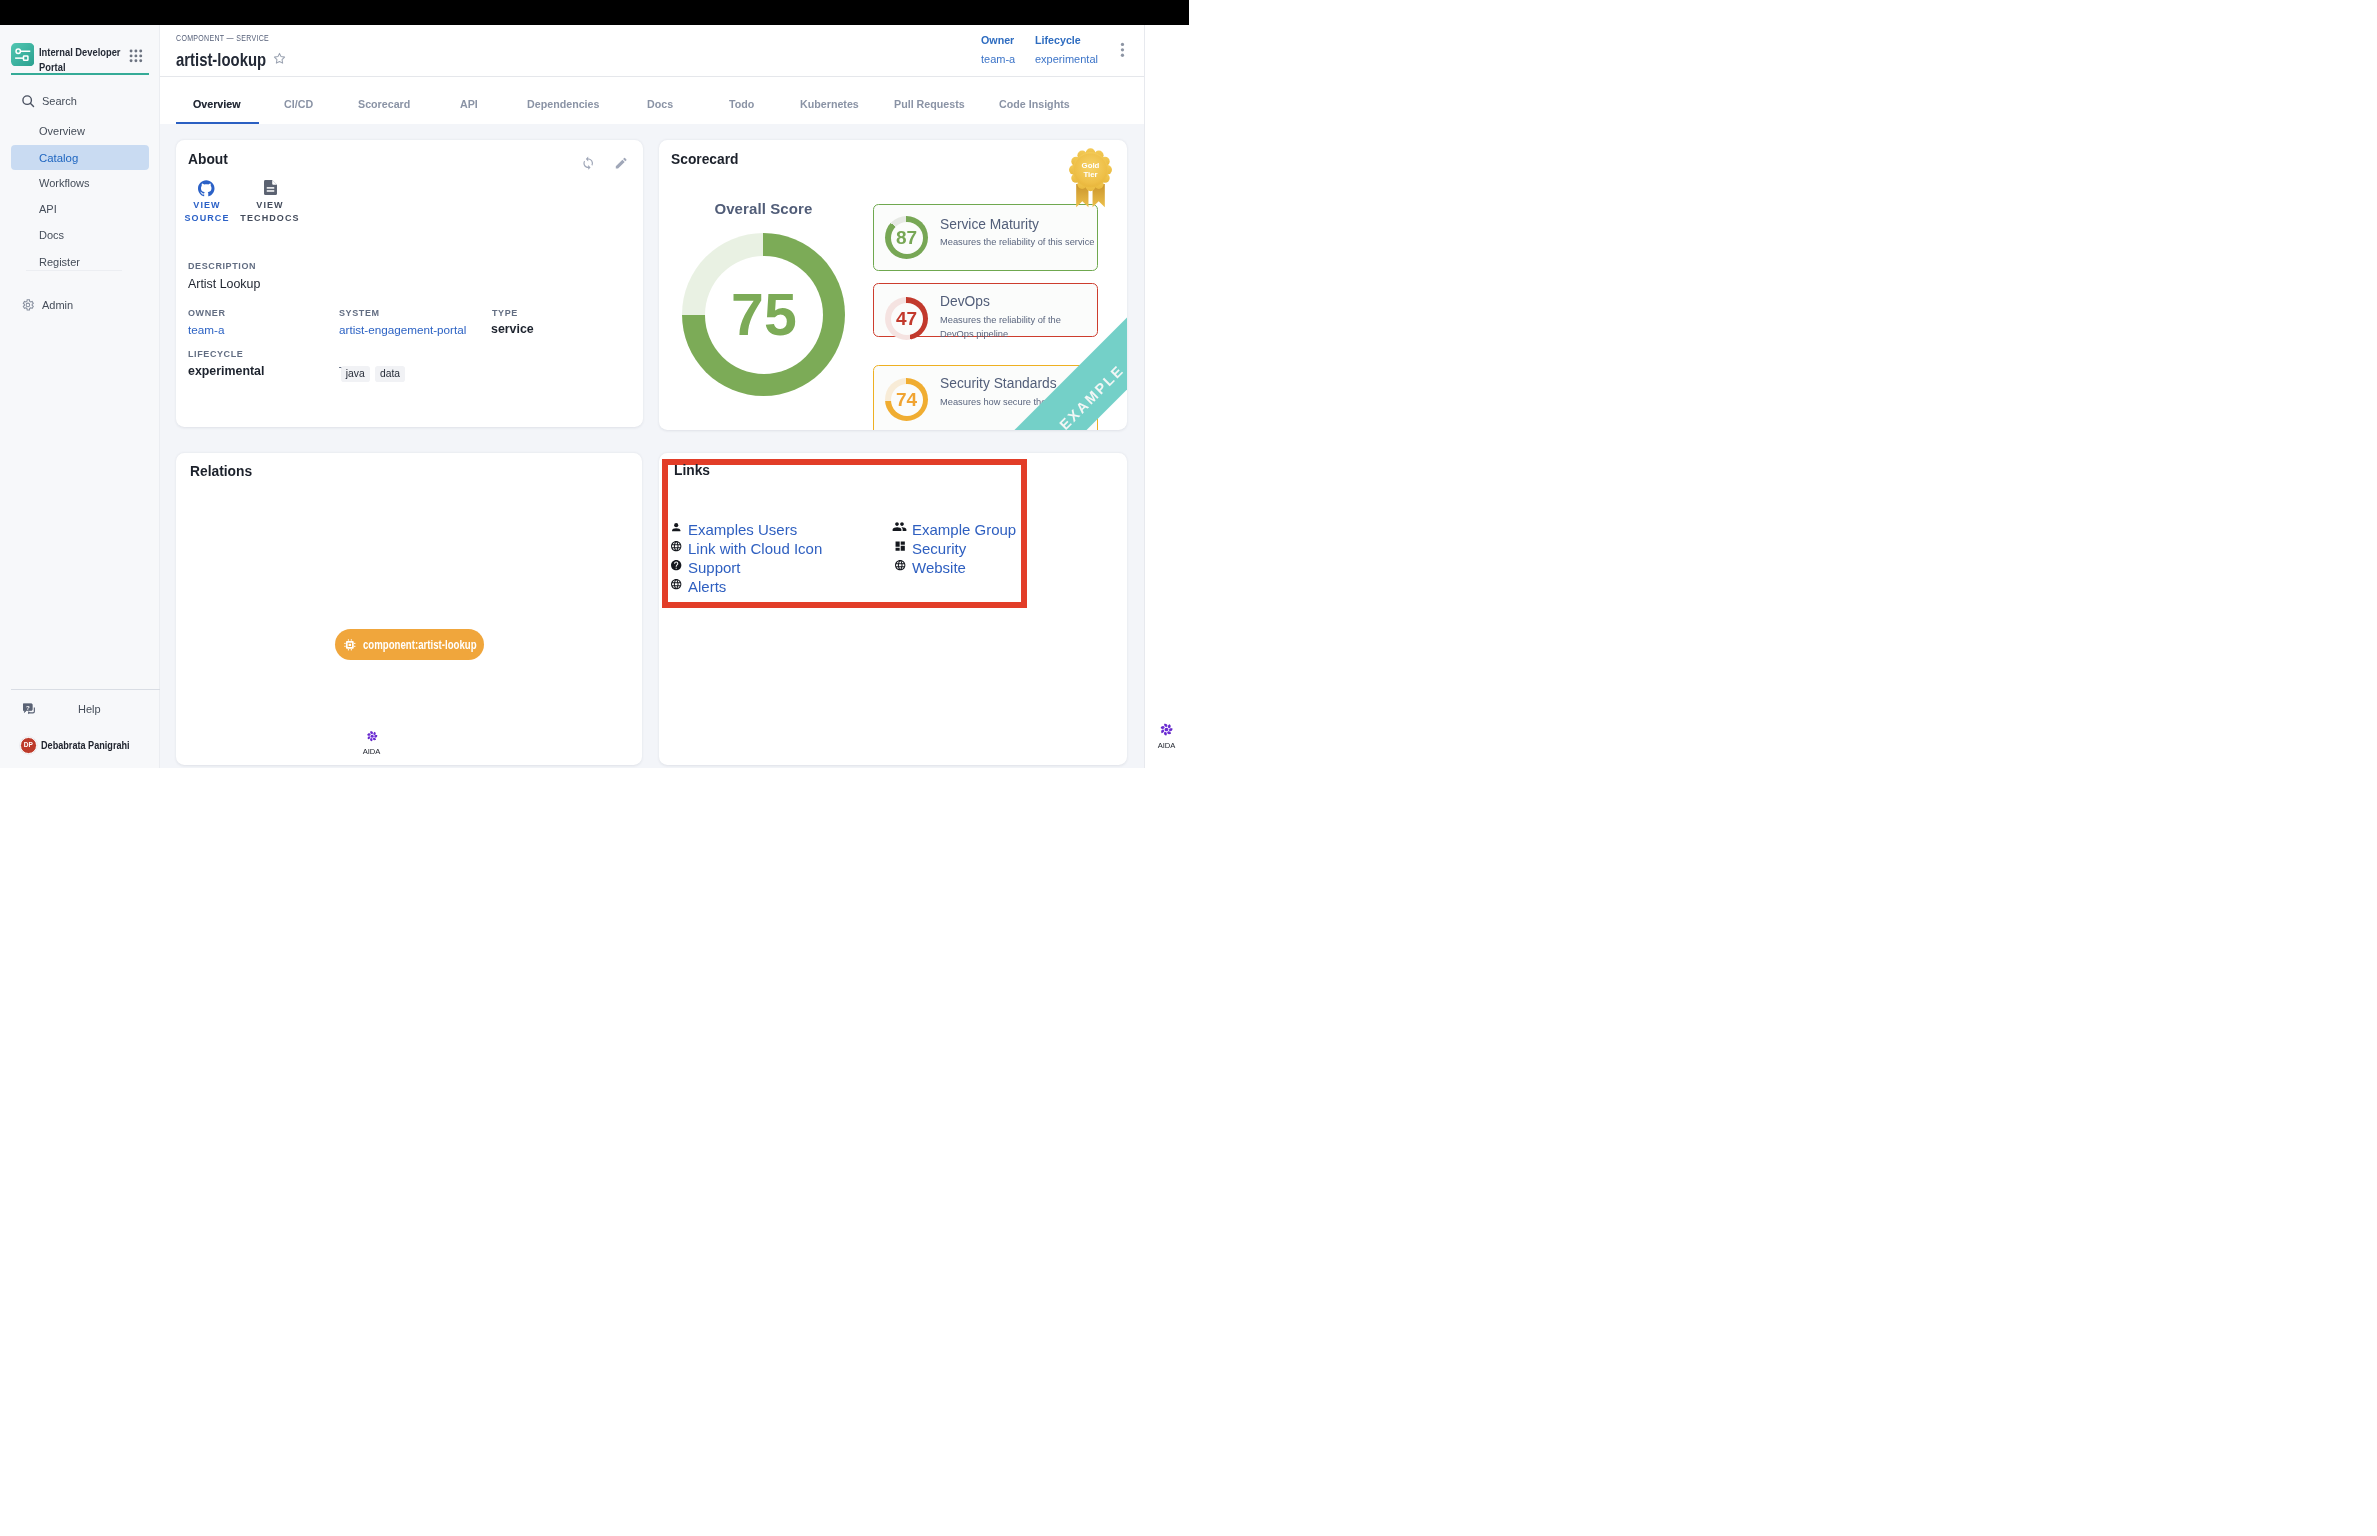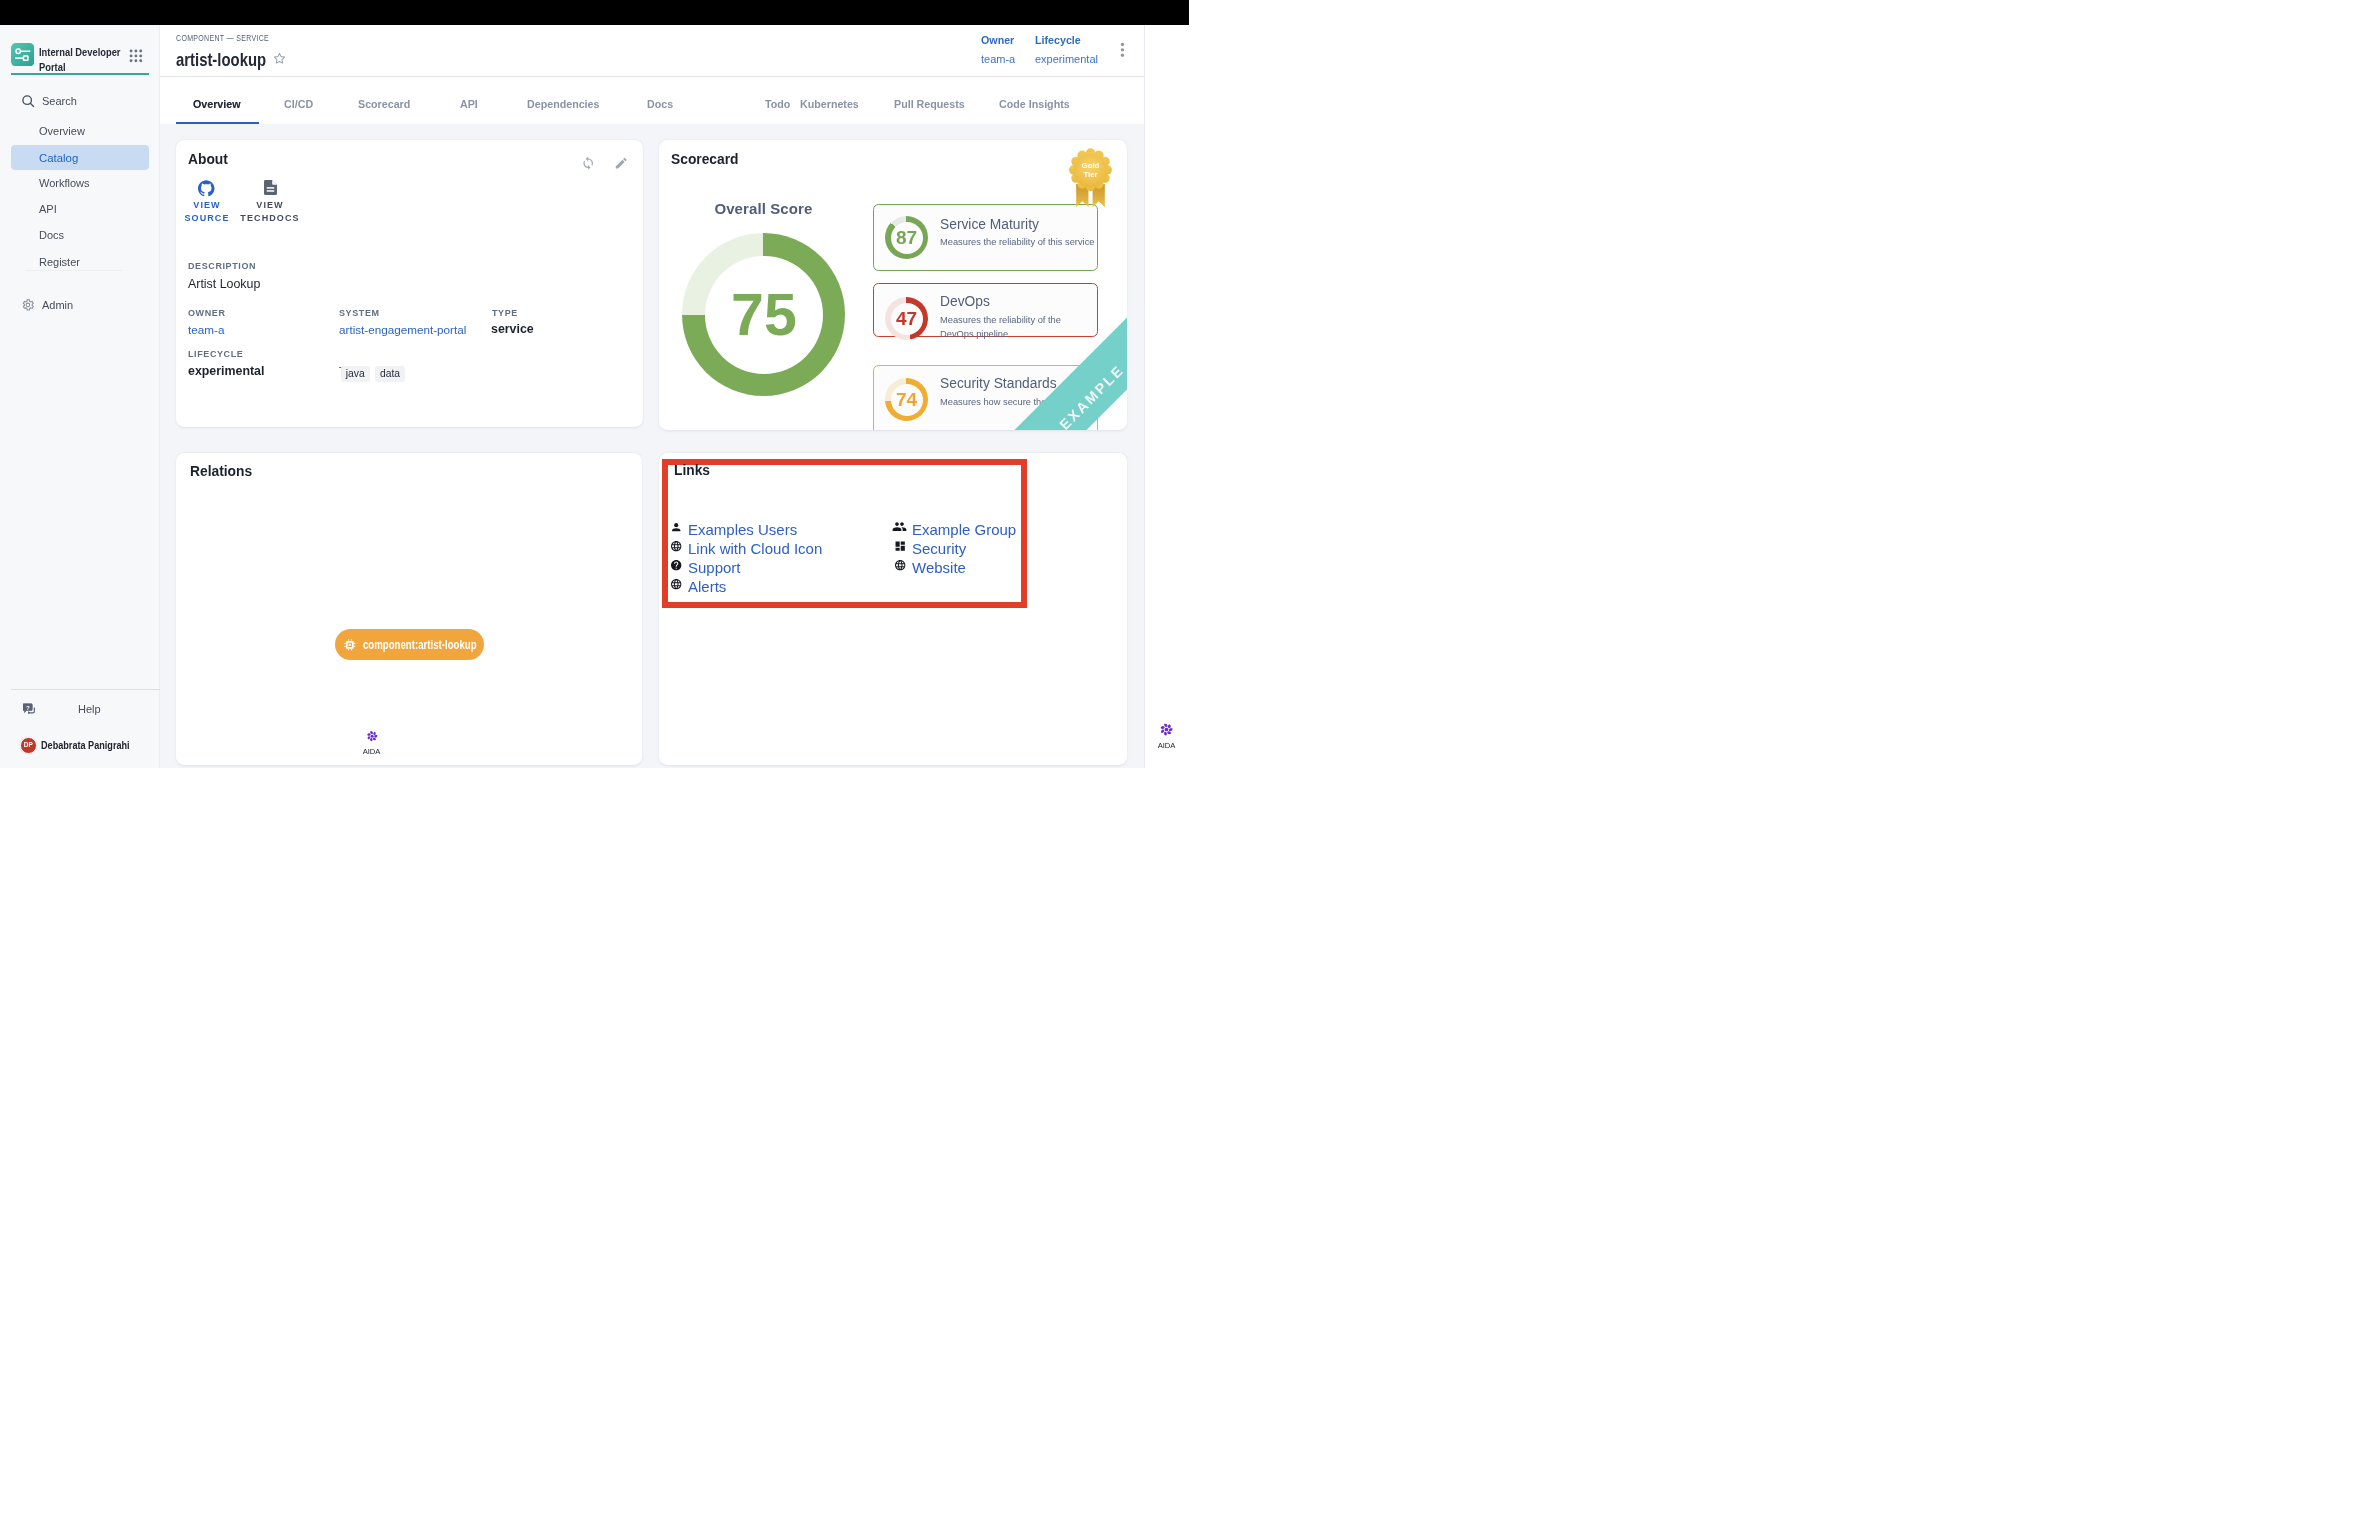--- a/index.html
+++ b/index.html
@@ -119,21 +119,21 @@
       <circle cx="5" cy="13" r="2.4"></circle>
       <circle cx="5" cy="21" r="2.4"></circle>
   </svg>
 
   <div class="tab" style="left:193px;">Overview</div>
   <div class="tab" style="left:284px; color:#8a93a5;">CI/CD</div>
   <div class="tab" style="left:358px;">Scorecard</div>
   <div class="tab" style="left:460px;">API</div>
   <div class="tab" style="left:527px;">Dependencies</div>
   <div class="tab" style="left:647px;">Docs</div>
-  <div class="tab" style="left:729px;margin-left:36px;">Todo</div>
+  <div class="tab" style="left:729px;">Todo</div>
   <div class="tab" style="left:800px;">Kubernetes</div>
   <div class="tab" style="left:894px;">Pull Requests</div>
   <div class="tab" style="left:999px;">Code Insights</div>
   <div class="abs" style="left:193px; top:98px; font-size:10.7px; font-weight:bold; color:#252a34;">Overview</div>
   <div id="tabline" class="abs"></div>
 
   <div class="card" id="card-about" style="left:176px; top:140px; width:467px; height:287px;"></div>
   <div class="card" id="card-score" style="left:659px; top:140px; width:468px; height:290px; overflow:hidden;">
     <div class="abs cardtitle" style="left:12px; top:12px;">Scorecard</div>
     <div class="abs" style="left:1.4px; top:60px; width:206px; text-align:center; font-size:15px; font-weight:bold; color:#515d78; letter-spacing:0.1px;">Overall Score</div>

